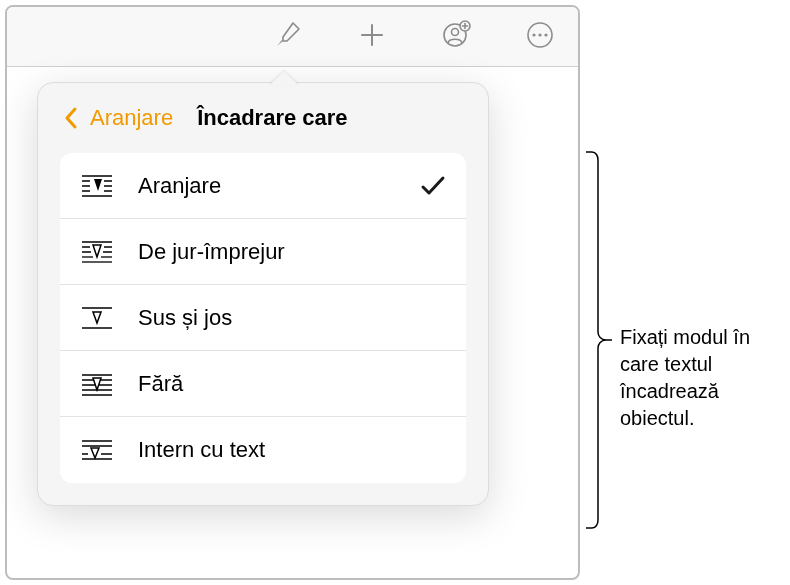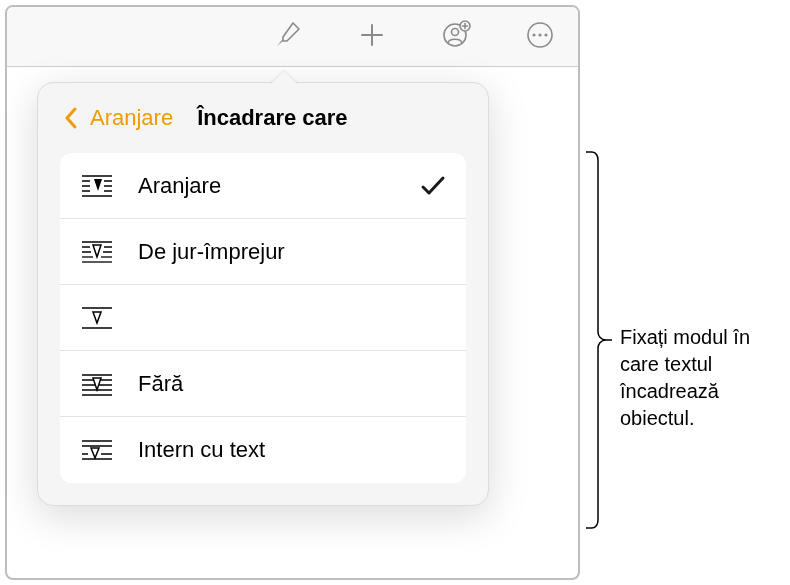--- a/index.html
+++ b/index.html
@@ -236,20 +236,21 @@
       </div>
 
       <div class="option-row">
         <span class="option-icon">
           <svg viewBox="0 0 34 26" stroke="#000" stroke-width="1.3" fill="none">
             <line x1="2" y1="3" x2="32" y2="3"></line>
             <polygon points="13,7 21,7 17,18" fill="none" stroke="#000" stroke-width="1.5"></polygon>
             <line x1="2" y1="23" x2="32" y2="23"></line>
           </svg>
         </span>
+        <span class="option-label">Sus și jos</span>
       </div>
 
       <div class="option-row">
         <span class="option-icon">
           <svg viewBox="0 0 34 26" stroke="#000" stroke-width="1.3" fill="none">
             <line x1="2" y1="4" x2="32" y2="4"></line>
             <line x1="2" y1="9" x2="32" y2="9"></line>
             <line x1="2" y1="14" x2="32" y2="14"></line>
             <polygon points="13,7 21,7 17,19" fill="#fff" stroke="#000" stroke-width="1.5"></polygon>
             <line x1="2" y1="19" x2="32" y2="19"></line>

